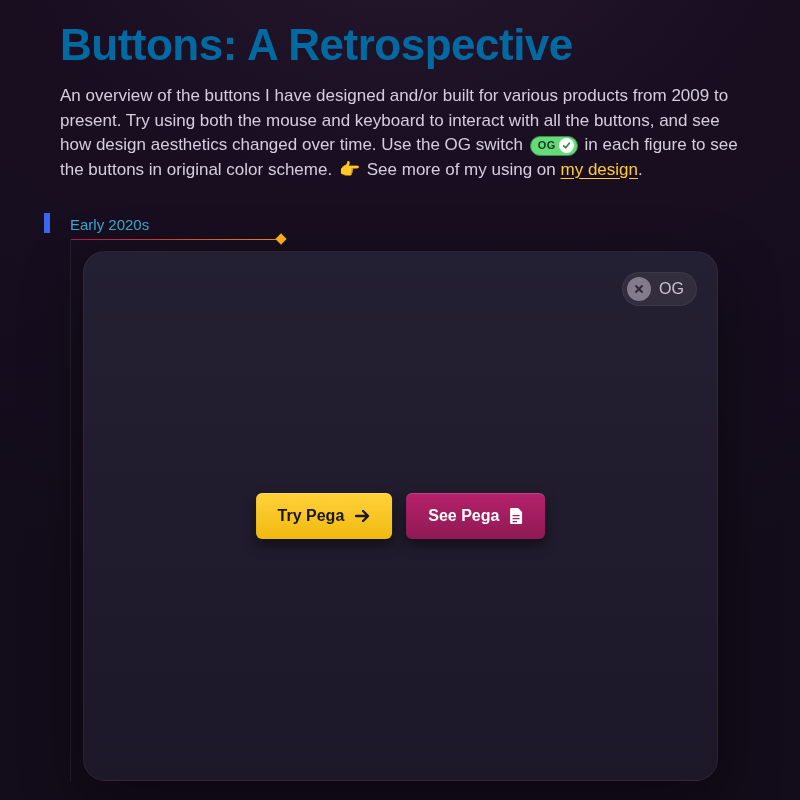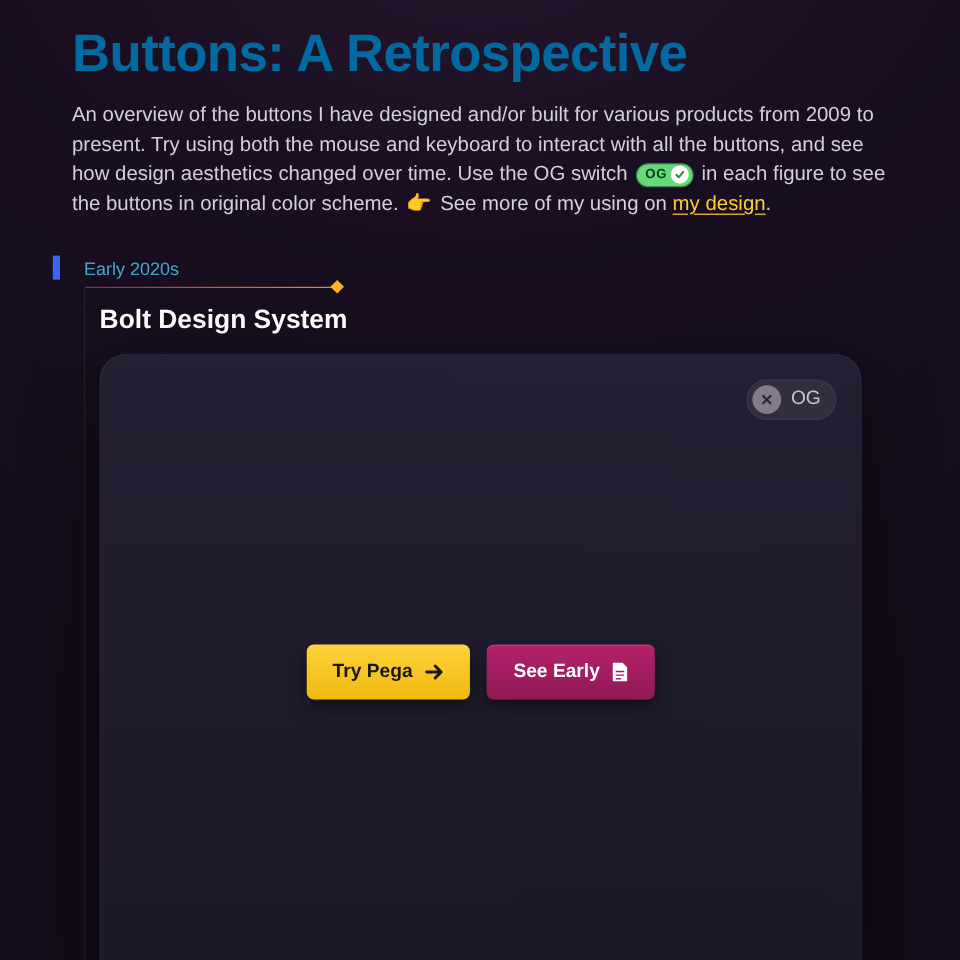--- a/index.html
+++ b/index.html
@@ -220,21 +220,20 @@
   </p>
 
   <div class="timeline">
     <div class="timeline-tick"></div>
     <div class="timeline-label">Early 2020s</div>
   </div>
 
   <div class="figure-wrap">
     <div class="diamond"></div>
 
-    <h2 class="figure-title">Bolt Design System</h2>
 
     <div class="panel">
 
       <div class="og-toggle">
         <span class="knob">
           <svg viewBox="0 0 16 16">
             <line x1="4" y1="4" x2="12" y2="12"></line>
             <line x1="12" y1="4" x2="4" y2="12"></line>
           </svg>
         </span>
@@ -244,21 +243,21 @@
       <div class="button-row">
 
         <button class="db-button primary">
           <span>Try Pega</span>
           <svg width="16" height="14" viewBox="0 0 16 14">
             <path d="M2 7 H13 M9 2 L14 7 L9 12"></path>
           </svg>
         </button>
 
         <button class="db-button secondary">
-          <span>See Early</span>
+          <span>See Pega</span>
           <svg width="14" height="16" viewBox="0 0 14 16">
             <path d="M2 0 H9 L13 4 V15 A1 1 0 0 1 12 16 H2 A1 1 0 0 1 1 15 V1 A1 1 0 0 1 2 0 Z M3.5 7 H10.5 V8.2 H3.5 Z M3.5 10 H10.5 V11.2 H3.5 Z M3.5 13 H8 V14.2 H3.5 Z" fill-rule="evenodd"></path>
           </svg>
         </button>
 
       </div>
 
     </div>
   </div>
 

